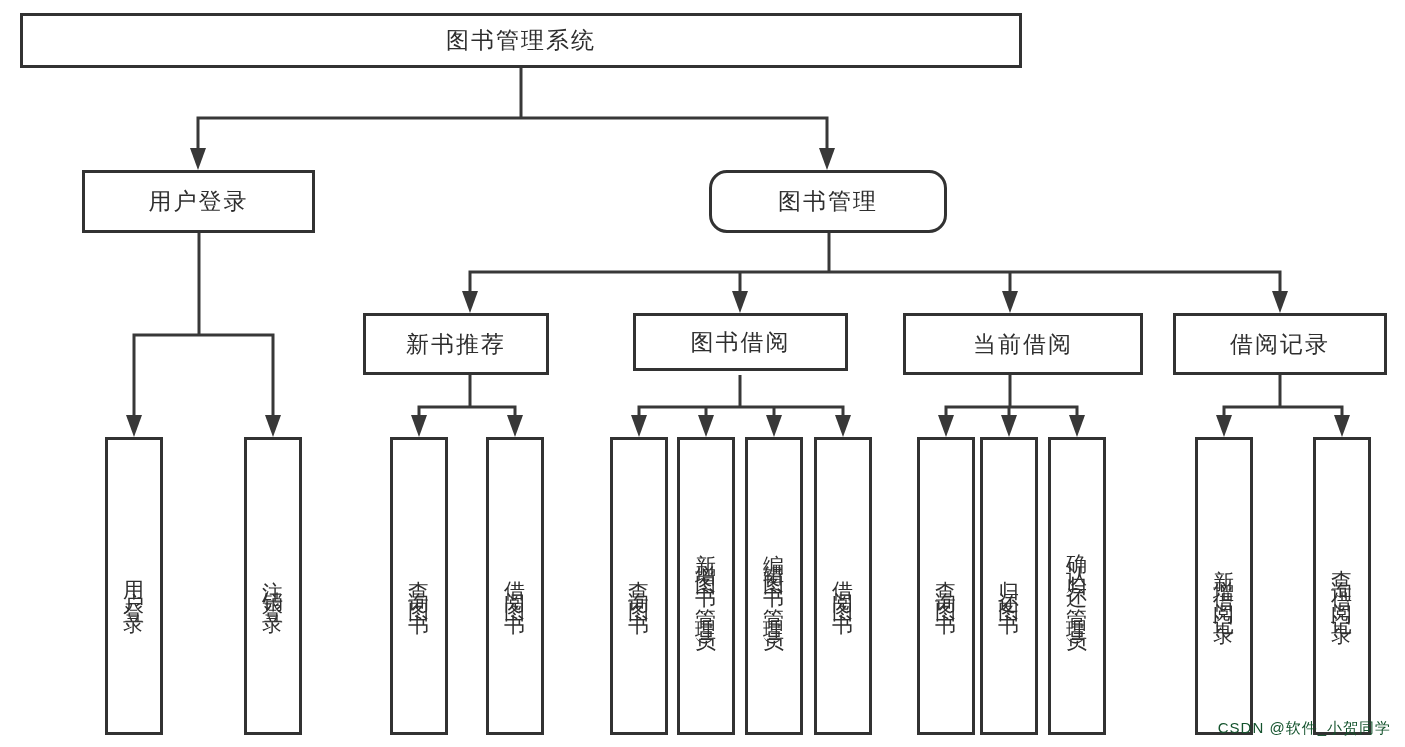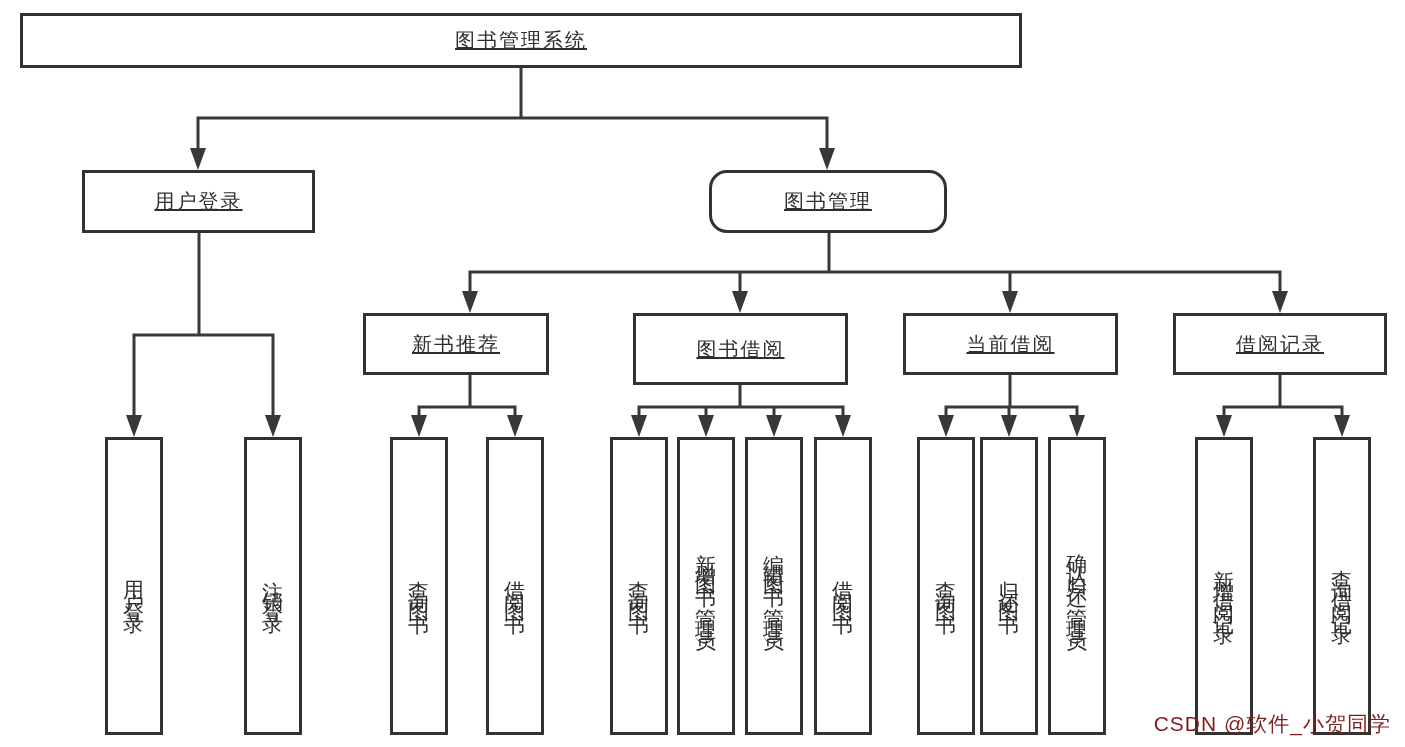--- a/index.html
+++ b/index.html
@@ -35,38 +35,37 @@
     position: absolute;
     box-sizing: border-box;
     background: #ffffff;
     border: 3px solid #323232;
     display: flex;
     align-items: center;
     justify-content: center;
     color: #2e2e2e;
   }
   .h-node {
-    font-size: 20px;
+    font-size: 23px;
     letter-spacing: 2px;
     white-space: nowrap;
-    text-decoration: underline;
   }
   .v-node .v-label {
     writing-mode: vertical-rl;
     font-size: 21px;
     letter-spacing: 11px;
     line-height: 1;
     white-space: nowrap;
   }
   .watermark {
     position: absolute;
     right: 14px;
     bottom: 9px;
-    font-size: 21px;
-    color: #7f1d1d;
+    font-size: 15px;
+    color: #14532d;
     letter-spacing: 1px;
     white-space: nowrap;
     z-index: 5;
   }
 </style>
 </head>
 <body>
 
 <div class="stage">
 
@@ -139,24 +138,24 @@
   <div class="node h-node" style="left:82px; top:170px; width:233px; height:63px;">
     <span>用户登录</span>
   </div>
   <div class="node h-node" style="left:709px; top:170px; width:238px; height:63px;border-radius:18px;">
     <span>图书管理</span>
   </div>
 
   <div class="node h-node" style="left:363px; top:313px; width:186px; height:62px;">
     <span>新书推荐</span>
   </div>
-  <div class="node h-node" style="left:633px; top:313px; width:215px; height:72px;">
+  <div class="node h-node" style="left:633px; top:313px; width:215px; height:58px;">
     <span>图书借阅</span>
   </div>
-  <div class="node h-node" style="left:903px; top:313px; width:215px; height:62px;">
+  <div class="node h-node" style="left:903px; top:313px; width:240px; height:62px;">
     <span>当前借阅</span>
   </div>
   <div class="node h-node" style="left:1173px; top:313px; width:214px; height:62px;">
     <span>借阅记录</span>
   </div>
 
   <div class="node v-node" style="left:105px; top:437px; width:58px; height:298px;">
     <span class="v-label">用户登录</span>
   </div>
   <div class="node v-node" style="left:244px; top:437px; width:58px; height:298px;">

